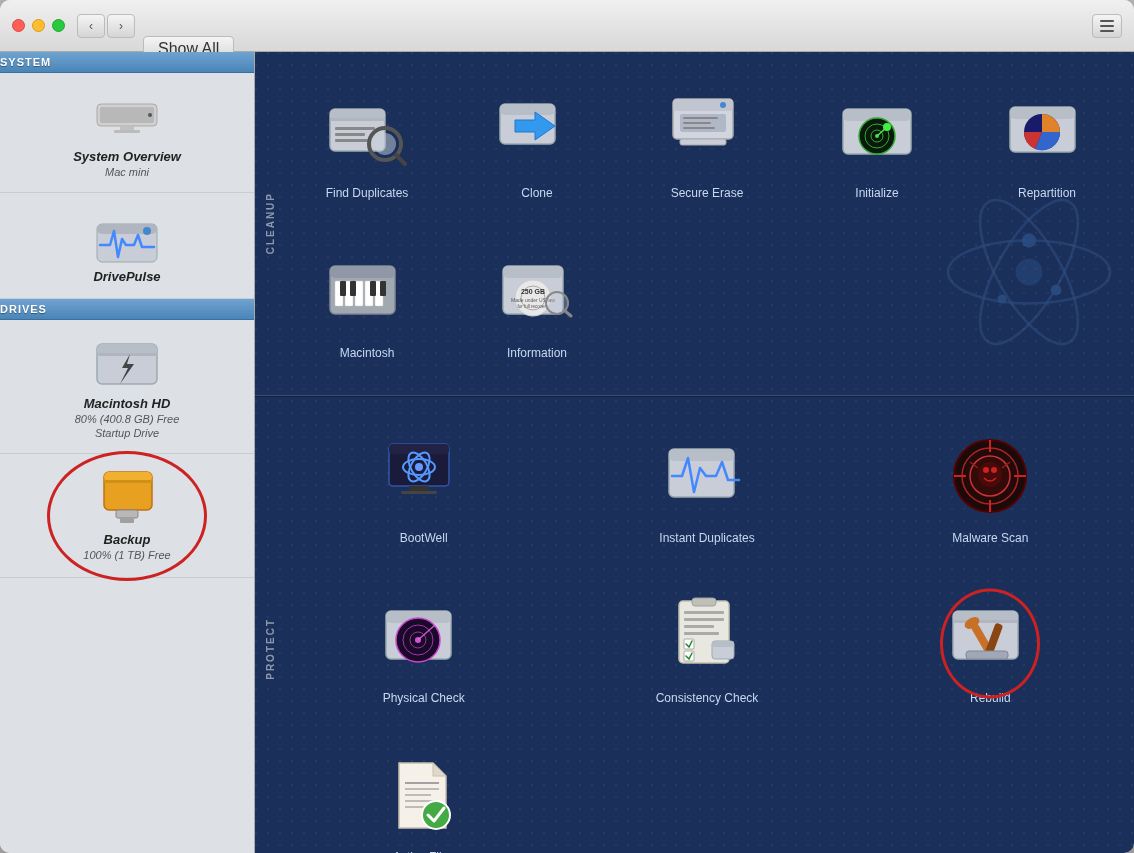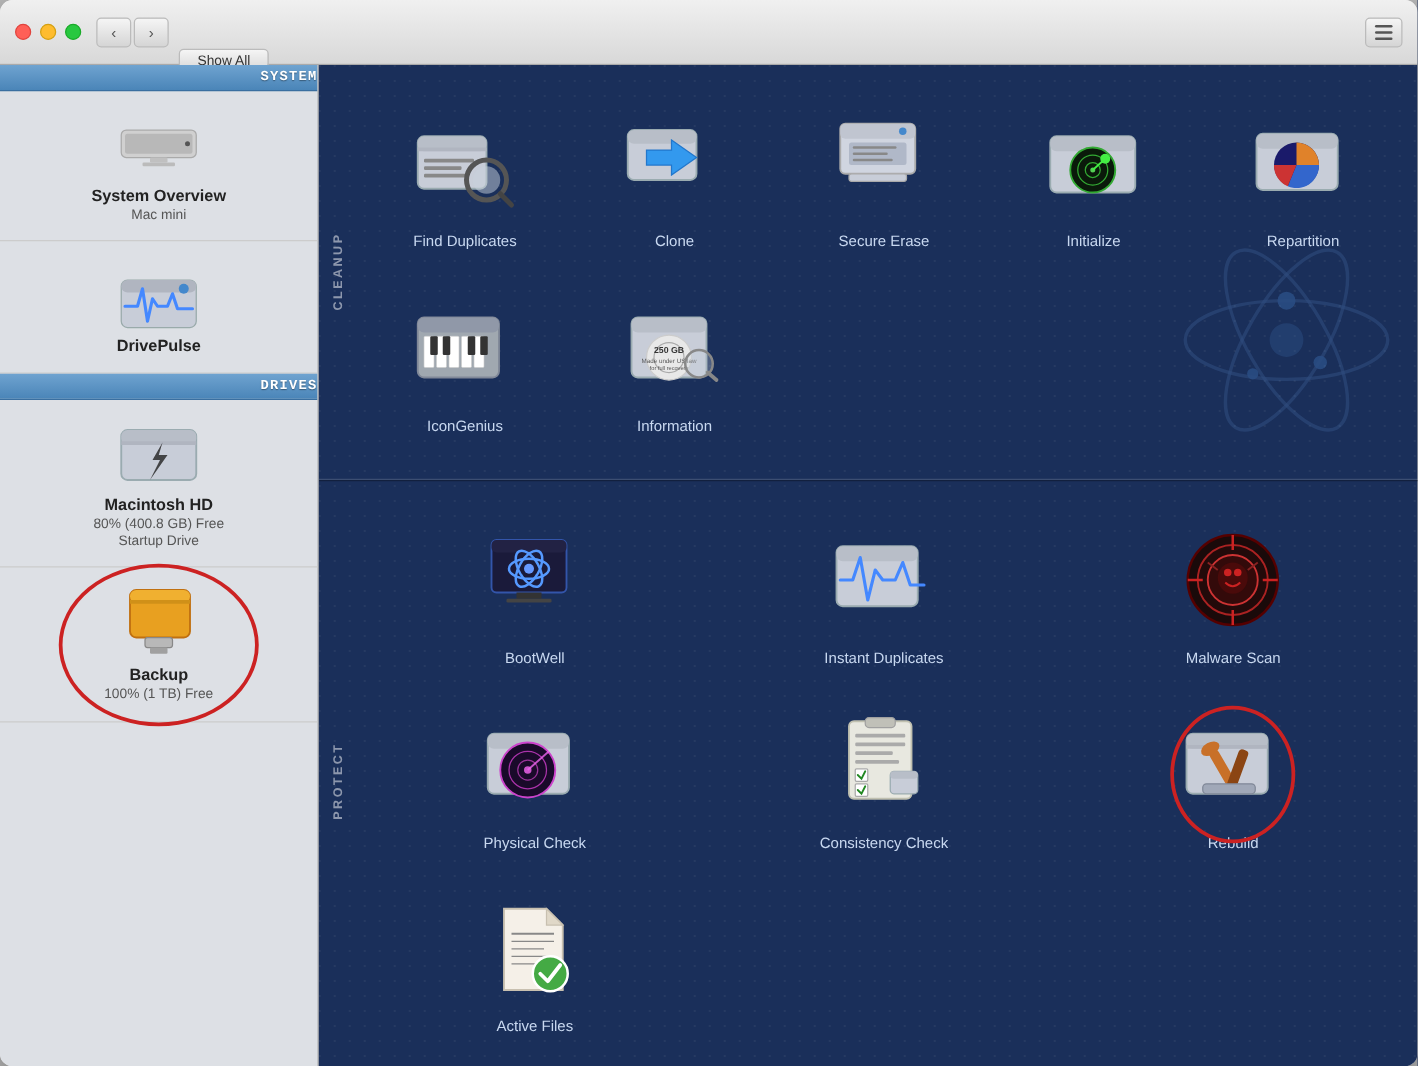--- a/index.html
+++ b/index.html
@@ -65,21 +65,21 @@
       justify-content: center;
       font-size: 12px;
       color: #555;
     }
 
     .show-all-btn {
       padding: 3px 14px;
       background: linear-gradient(to bottom, #f5f5f5, #d5d5d5);
       border: 1px solid #bbb;
       border-radius: 4px;
-      font-size: 11px;
+      font-size: 16px;
       color: #333;
       cursor: pointer;
       margin-right: auto;
       margin-top: 46px;
     }
 
     .hamburger-btn {
       width: 30px;
       height: 24px;
       background: linear-gradient(to bottom, #f5f5f5, #d5d5d5);
@@ -115,35 +115,35 @@
       flex-direction: column;
       overflow-y: auto;
       flex-shrink: 0;
     }
 
     .sidebar-section-header {
       background: linear-gradient(to bottom, #6fa3d0, #4a85b8);
       color: white;
       font-size: 11px;
       font-weight: bold;
-      text-align: right;
+      text-align: left;
       padding: 4px 0;
       letter-spacing: 1px;
       text-shadow: 0 1px 1px rgba(0,0,0,0.4);
       border-bottom: 1px solid #3a6fa0;
-      font-family: Liberation Mono, monospace;
     }
 
     .sidebar-item {
       display: flex;
       flex-direction: column;
       align-items: center;
       padding: 18px 12px 14px;
       cursor: pointer;
       border-bottom: 1px solid #ccc;
+      font-style: italic;
     }
 
     .sidebar-item-icon {
       width: 70px;
       height: 50px;
       display: flex;
       align-items: center;
       justify-content: center;
       margin-bottom: 8px;
     }
@@ -218,21 +218,21 @@
       height: 2px;
       background: linear-gradient(to right, #1a2f5a, #3a5a8a, #1a2f5a);
       margin: 0 0;
       border-top: 1px solid rgba(255,255,255,0.15);
       border-bottom: 1px solid rgba(0,0,0,0.3);
     }
 
     .items-grid {
       display: grid;
       grid-template-columns: repeat(5, 1fr);
-      gap: 4px;
+      gap: 16px;
       padding: 20px 10px 20px 5px;
       flex: 1;
     }
 
     .grid-item {
       display: flex;
       flex-direction: column;
       align-items: center;
       padding: 14px 8px;
       cursor: pointer;
@@ -475,21 +475,21 @@
                 <rect x="20" y="33" width="8" height="25" rx="1" fill="white" stroke="#ccc" stroke-width="0.5"></rect>
                 <rect x="30" y="33" width="8" height="25" rx="1" fill="white" stroke="#ccc" stroke-width="0.5"></rect>
                 <rect x="40" y="33" width="8" height="25" rx="1" fill="white" stroke="#ccc" stroke-width="0.5"></rect>
                 <rect x="50" y="33" width="8" height="25" rx="1" fill="white" stroke="#ccc" stroke-width="0.5"></rect>
                 <rect x="15" y="33" width="6" height="15" rx="1" fill="#333"></rect>
                 <rect x="25" y="33" width="6" height="15" rx="1" fill="#333"></rect>
                 <rect x="45" y="33" width="6" height="15" rx="1" fill="#333"></rect>
                 <rect x="55" y="33" width="6" height="15" rx="1" fill="#333"></rect>
               </svg>
             </div>
-            <div class="grid-item-label">IconGenius</div>
+            <div class="grid-item-label">Macintosh</div>
           </div>
 
           <div class="grid-item">
             <div class="grid-item-icon">
               <svg width="85" height="85" viewBox="0 0 85 85">
                 <rect x="8" y="18" width="60" height="48" rx="5" fill="#c8cdd8" stroke="#9aabb0" stroke-width="1.5"></rect>
                 <rect x="8" y="18" width="60" height="12" rx="5" fill="#b8bec8"></rect>
 
                 <circle cx="38" cy="50" r="18" fill="#e8e8e8" stroke="#ccc" stroke-width="1"></circle>
                 <circle cx="38" cy="50" r="12" fill="none" stroke="#aaa" stroke-width="1"></circle>

